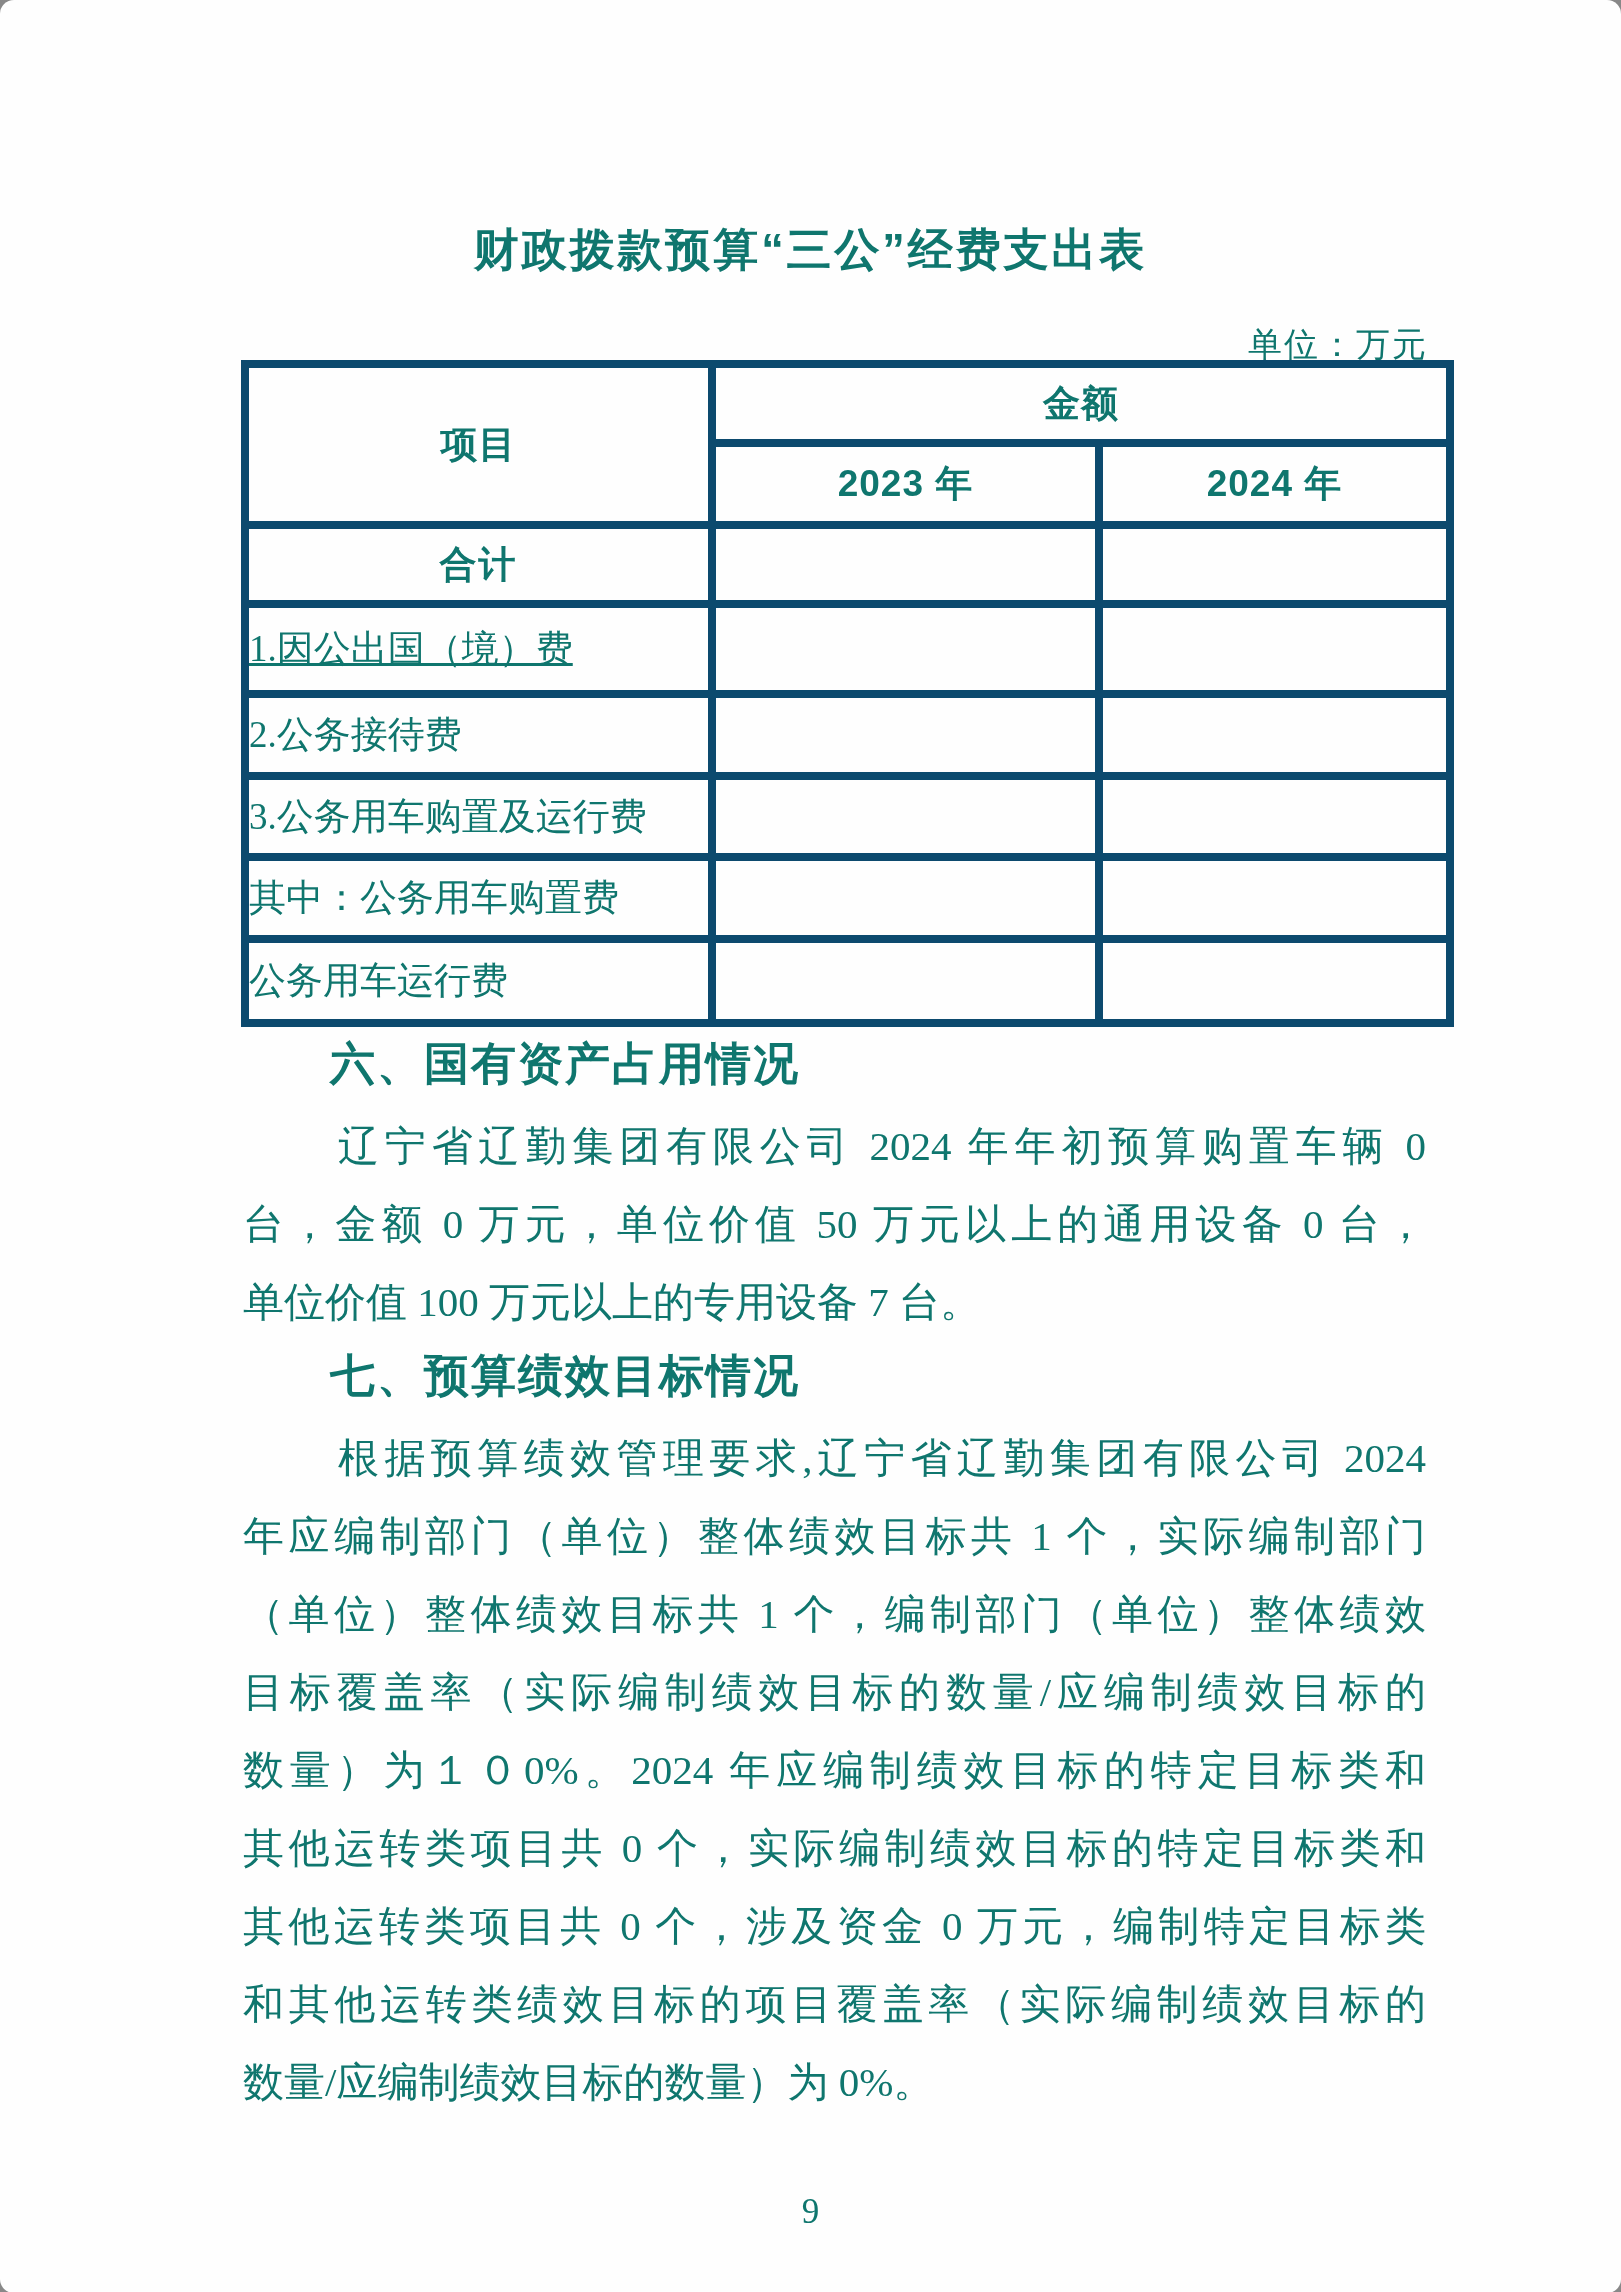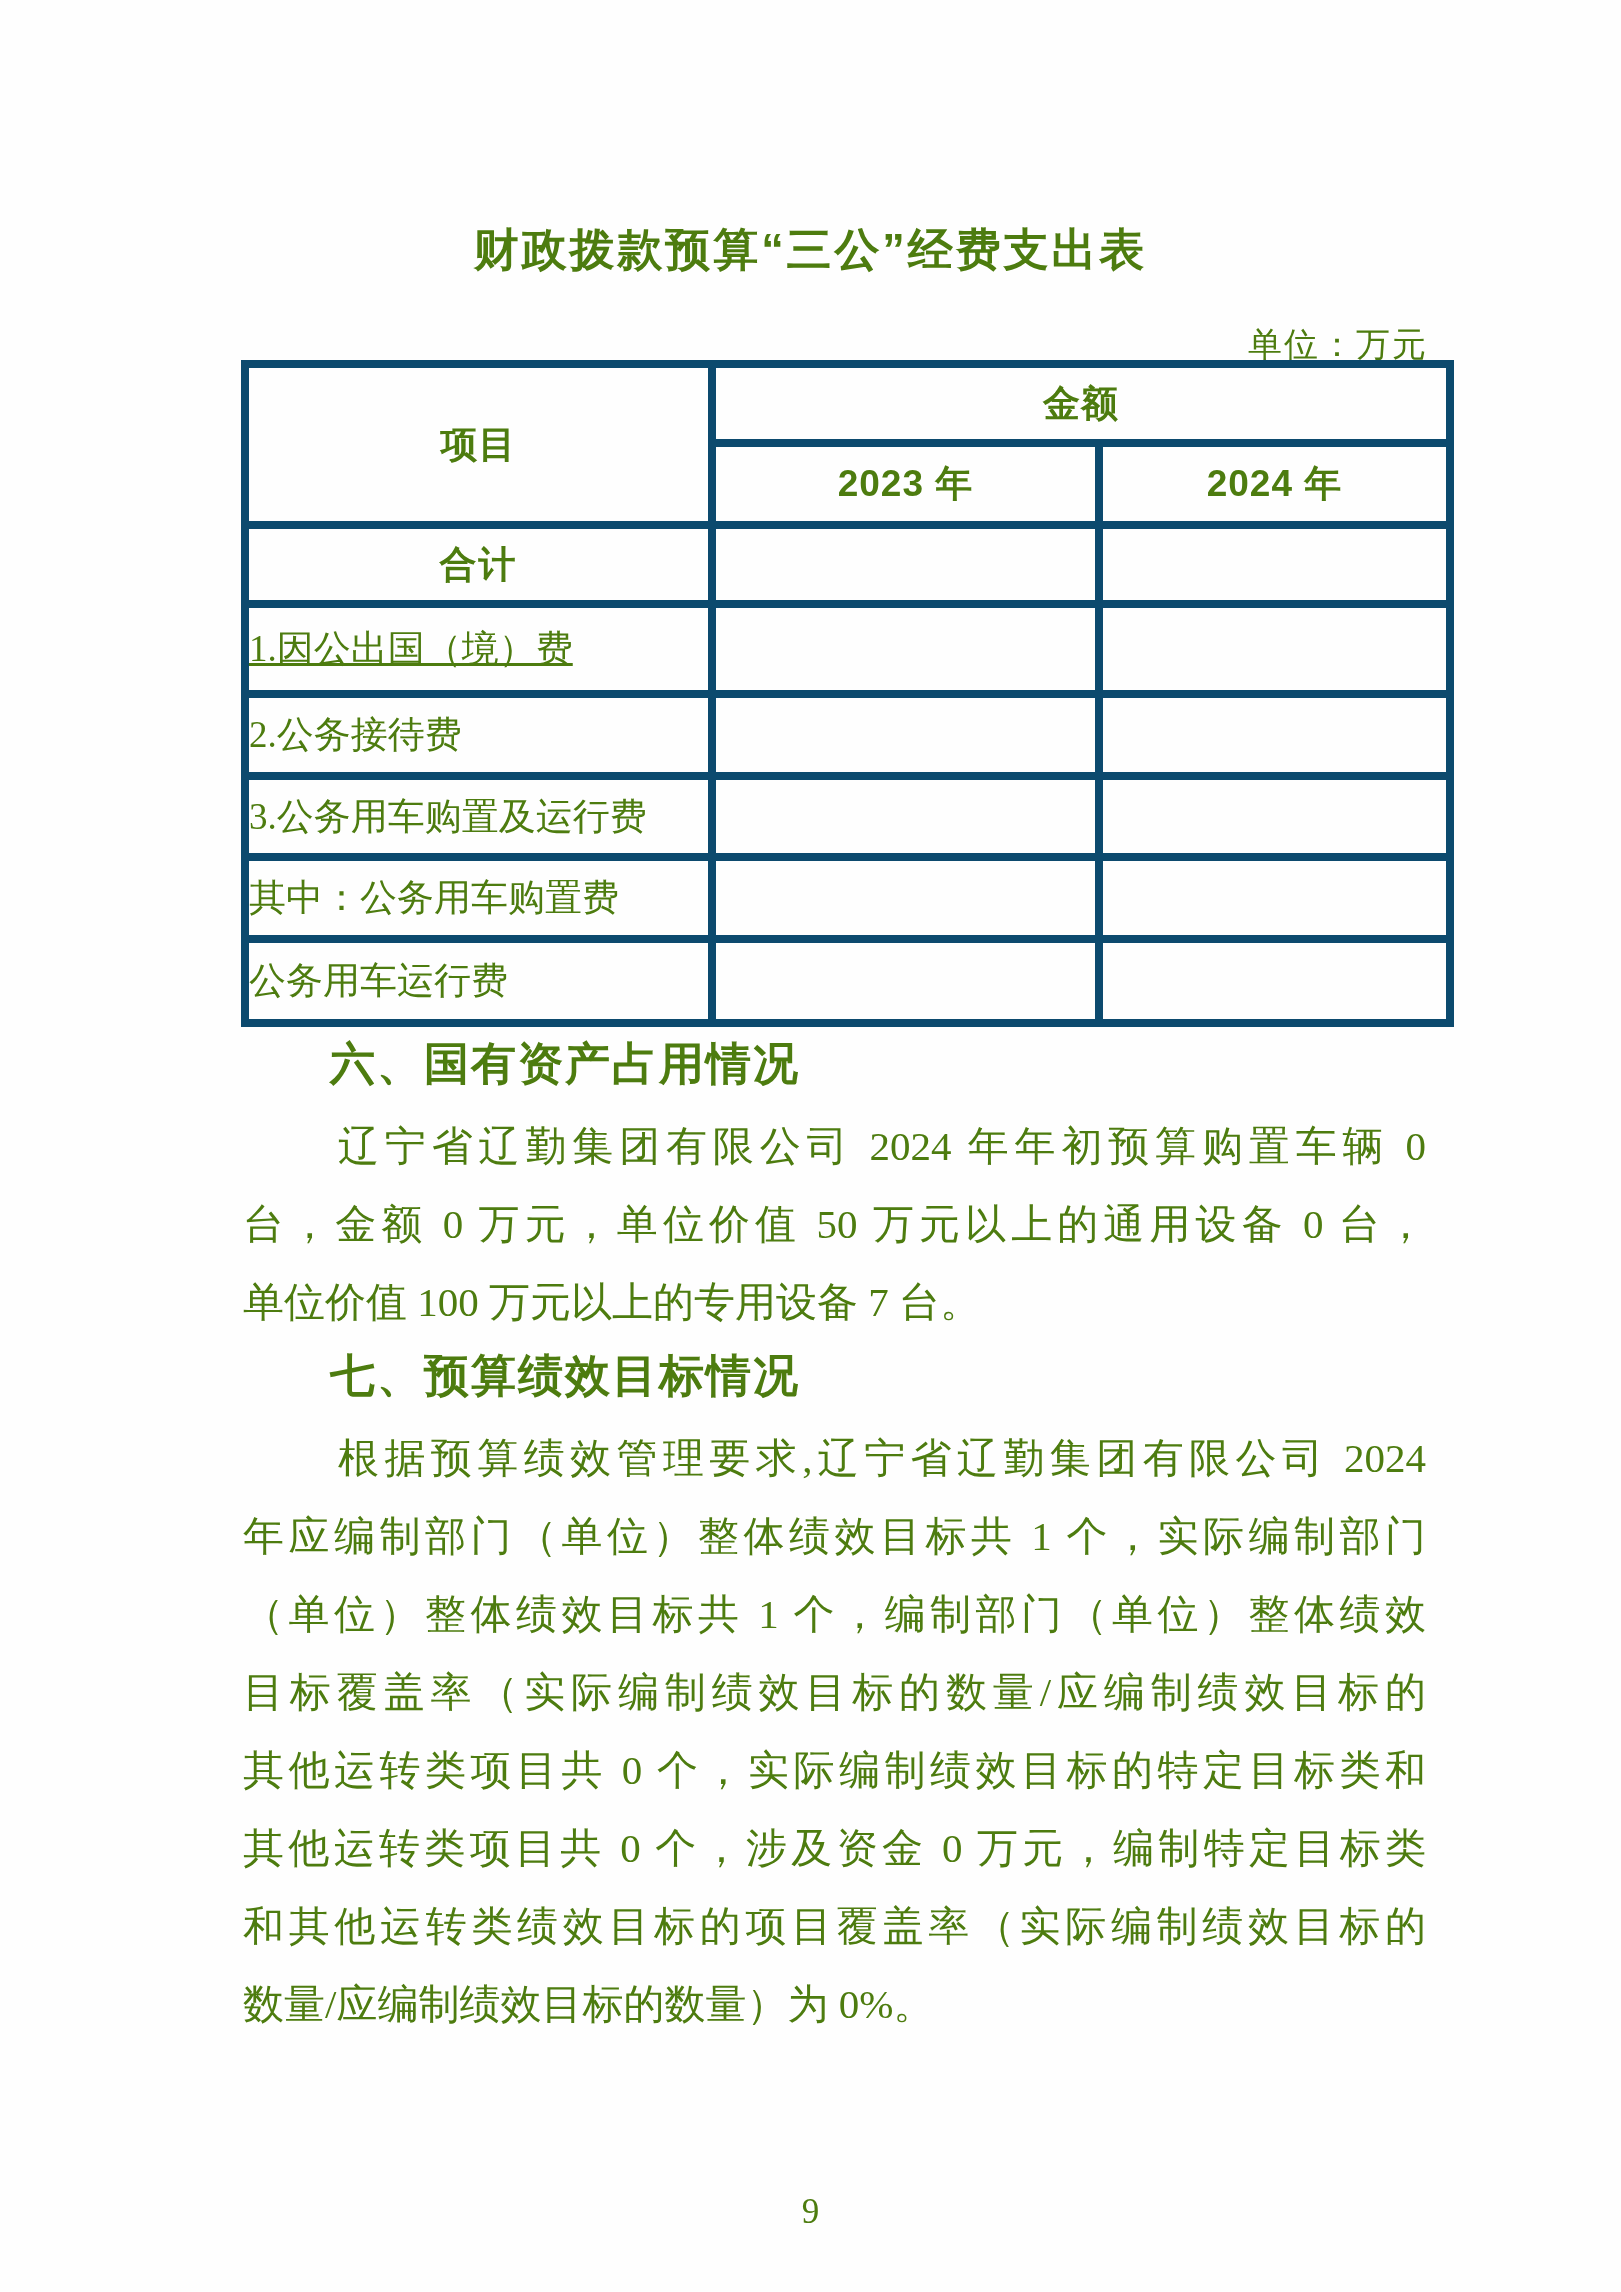--- a/index.html
+++ b/index.html
@@ -1,23 +1,24 @@
 <!DOCTYPE html>
 <html lang="zh"><head>
 <meta charset="utf-8">
 <style>
   html,body{margin:0;padding:0;background:#888;}
   .page{
     position:relative;
     width:1621px;height:2293px;
     margin:0 auto;
     background:#fefefe;
-    color:#4d7c0f;
+    color:#0f766e;
     font-family:"Liberation Serif","DejaVu Serif",serif;
     overflow:hidden;
+    border-radius:14px;
   }
   
   .doc-title{
     position:absolute;top:220px;left:0;width:100%;
     text-align:center;
     font-family:"Liberation Sans","DejaVu Sans",sans-serif;
     font-weight:bold;font-size:45px;letter-spacing:2.9px;
   }
   .unit-label{
     position:absolute;top:322px;left:243px;width:1185px;
@@ -147,20 +148,21 @@
     <div class="line just p-first">辽宁省辽勤集团有限公司 2024 年年初预算购置车辆 0</div>
     <div class="line just">台，金额 0 万元，单位价值 50 万元以上的通用设备 0 台，</div>
     <div class="line last-line">单位价值 100 万元以上的专用设备 7 台。</div>
 
     <div class="line heading">七、预算绩效目标情况</div>
 
     <div class="line just p-first">根据预算绩效管理要求,辽宁省辽勤集团有限公司 2024</div>
     <div class="line just">年应编制部门（单位）整体绩效目标共 1 个，实际编制部门</div>
     <div class="line just">（单位）整体绩效目标共 1 个，编制部门（单位）整体绩效</div>
     <div class="line just">目标覆盖率（实际编制绩效目标的数量/应编制绩效目标的</div>
+    <div class="line just">数量）为１０0%。2024 年应编制绩效目标的特定目标类和</div>
     <div class="line just">其他运转类项目共 0 个，实际编制绩效目标的特定目标类和</div>
     <div class="line just">其他运转类项目共 0 个，涉及资金 0 万元，编制特定目标类</div>
     <div class="line just">和其他运转类绩效目标的项目覆盖率（实际编制绩效目标的</div>
     <div class="line last-line">数量/应编制绩效目标的数量）为 0%。</div>
 
   </div>
 
   <div class="page-number">9</div>
 
 </div>

